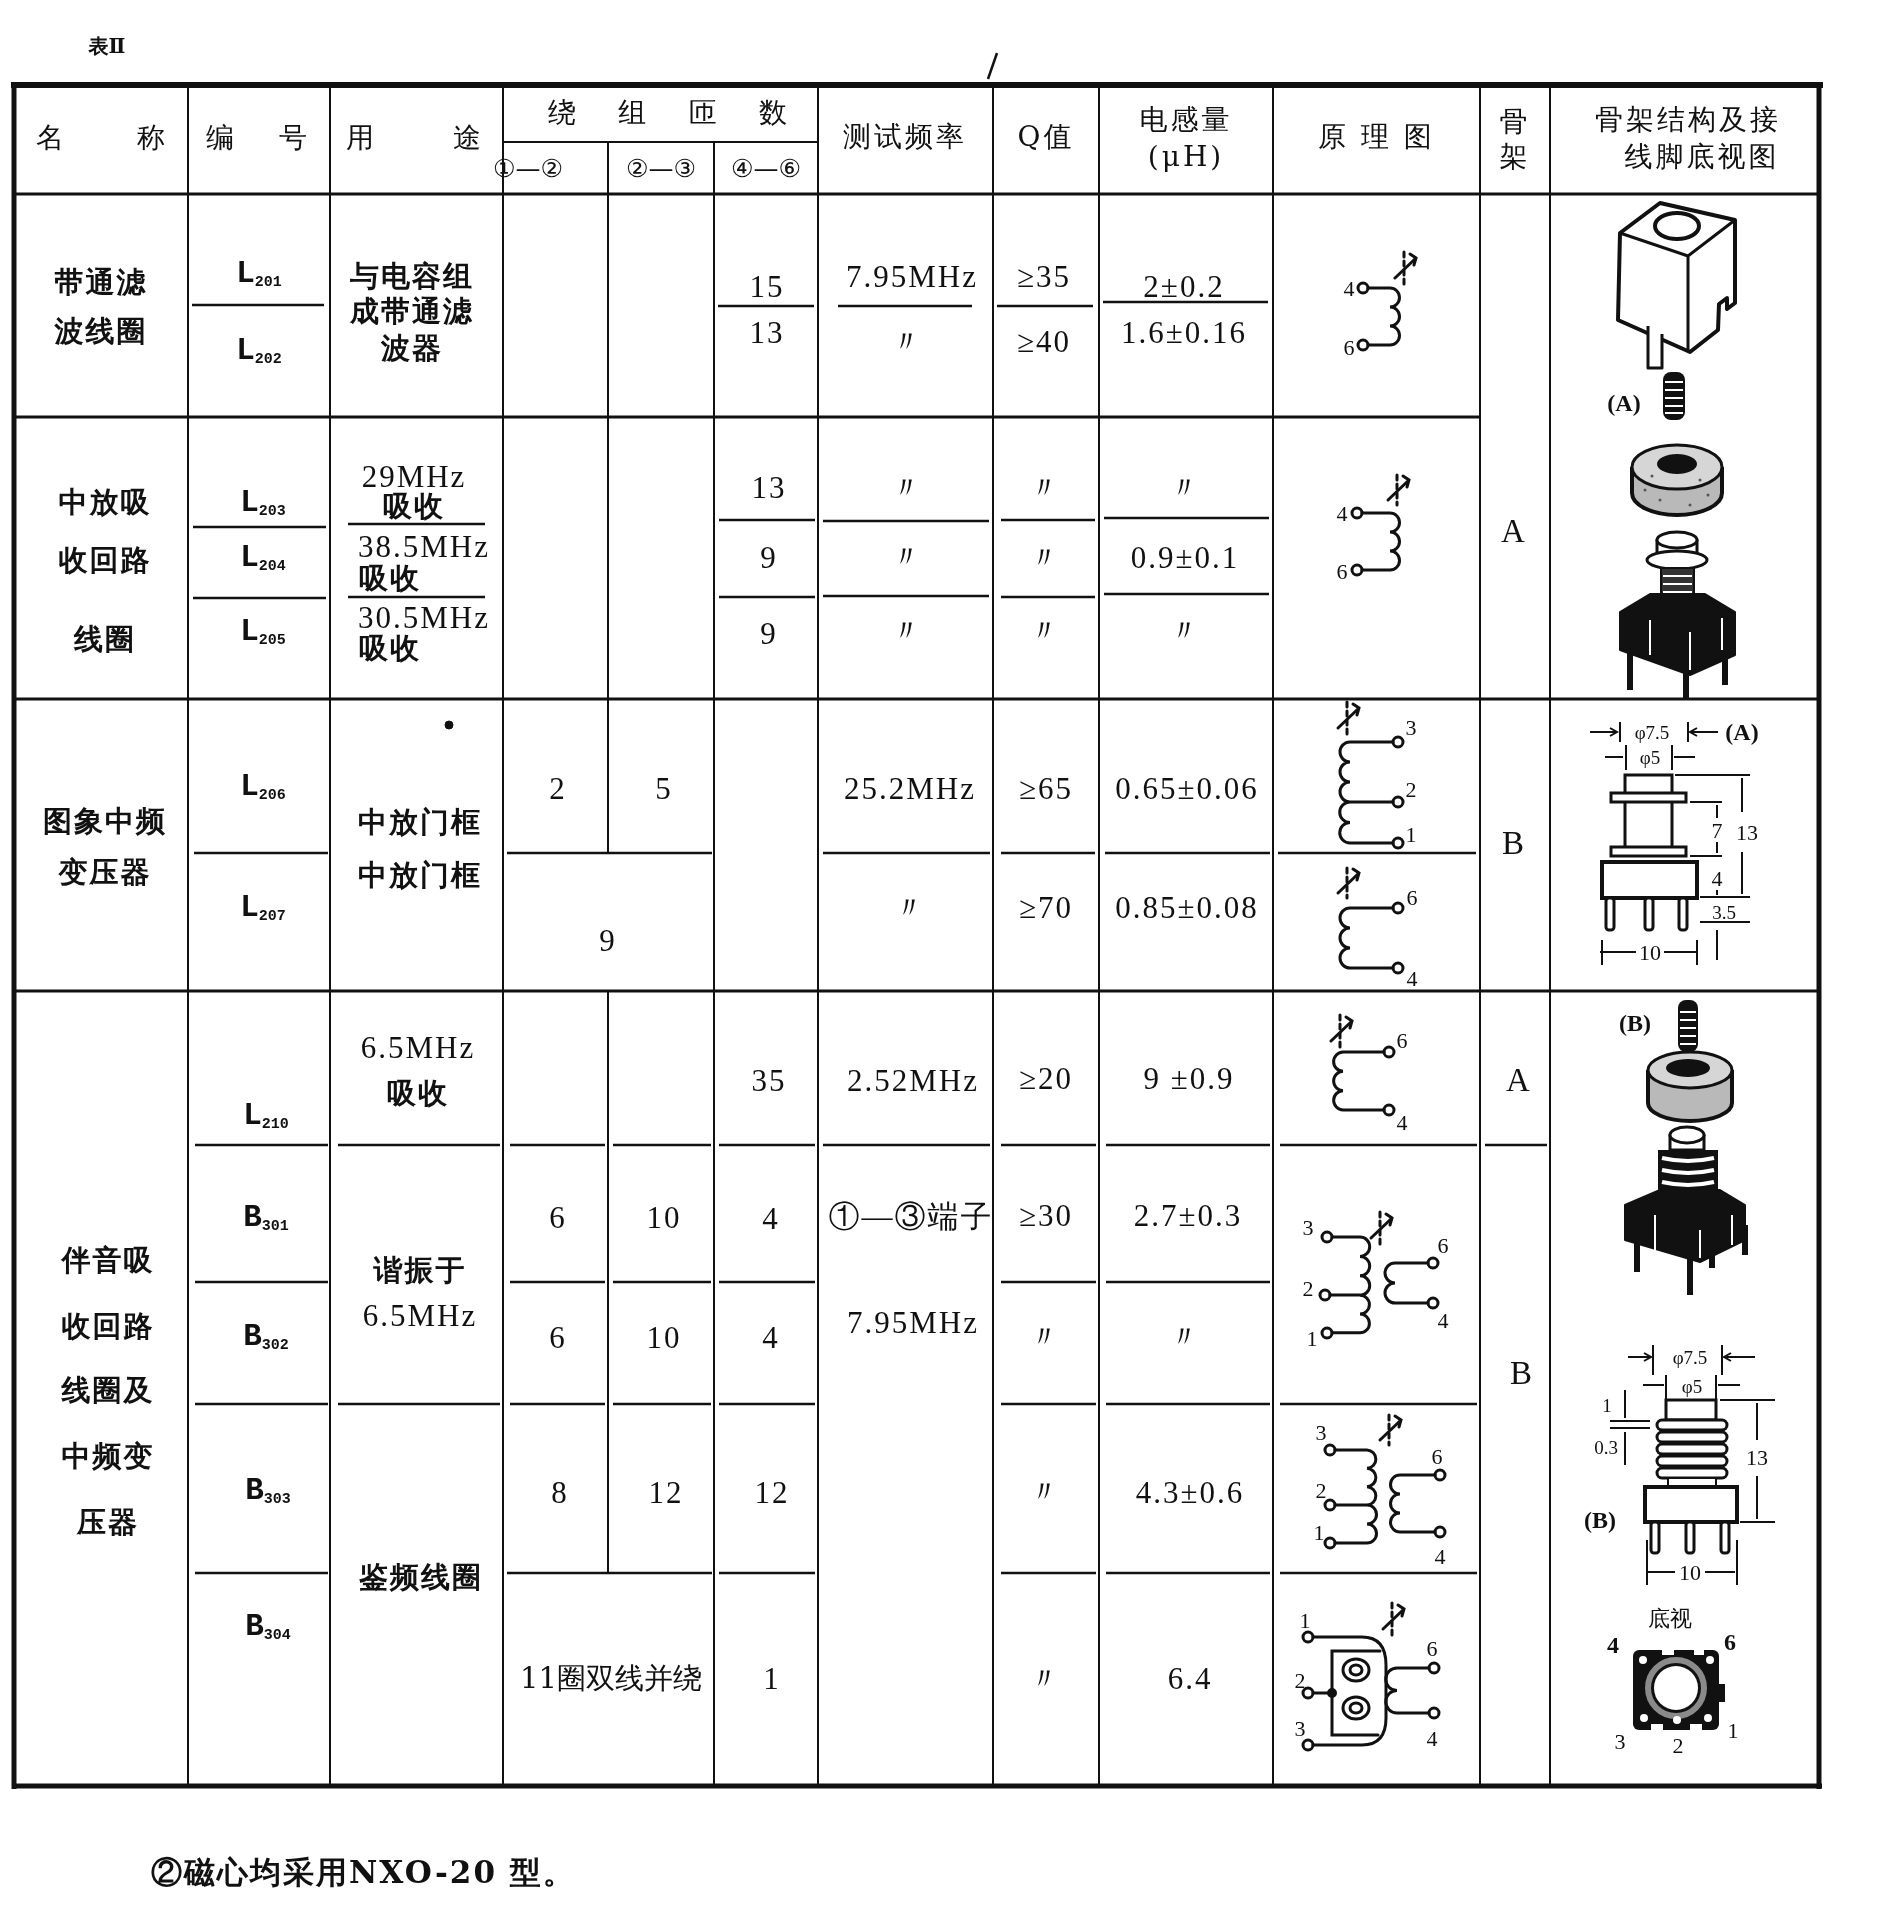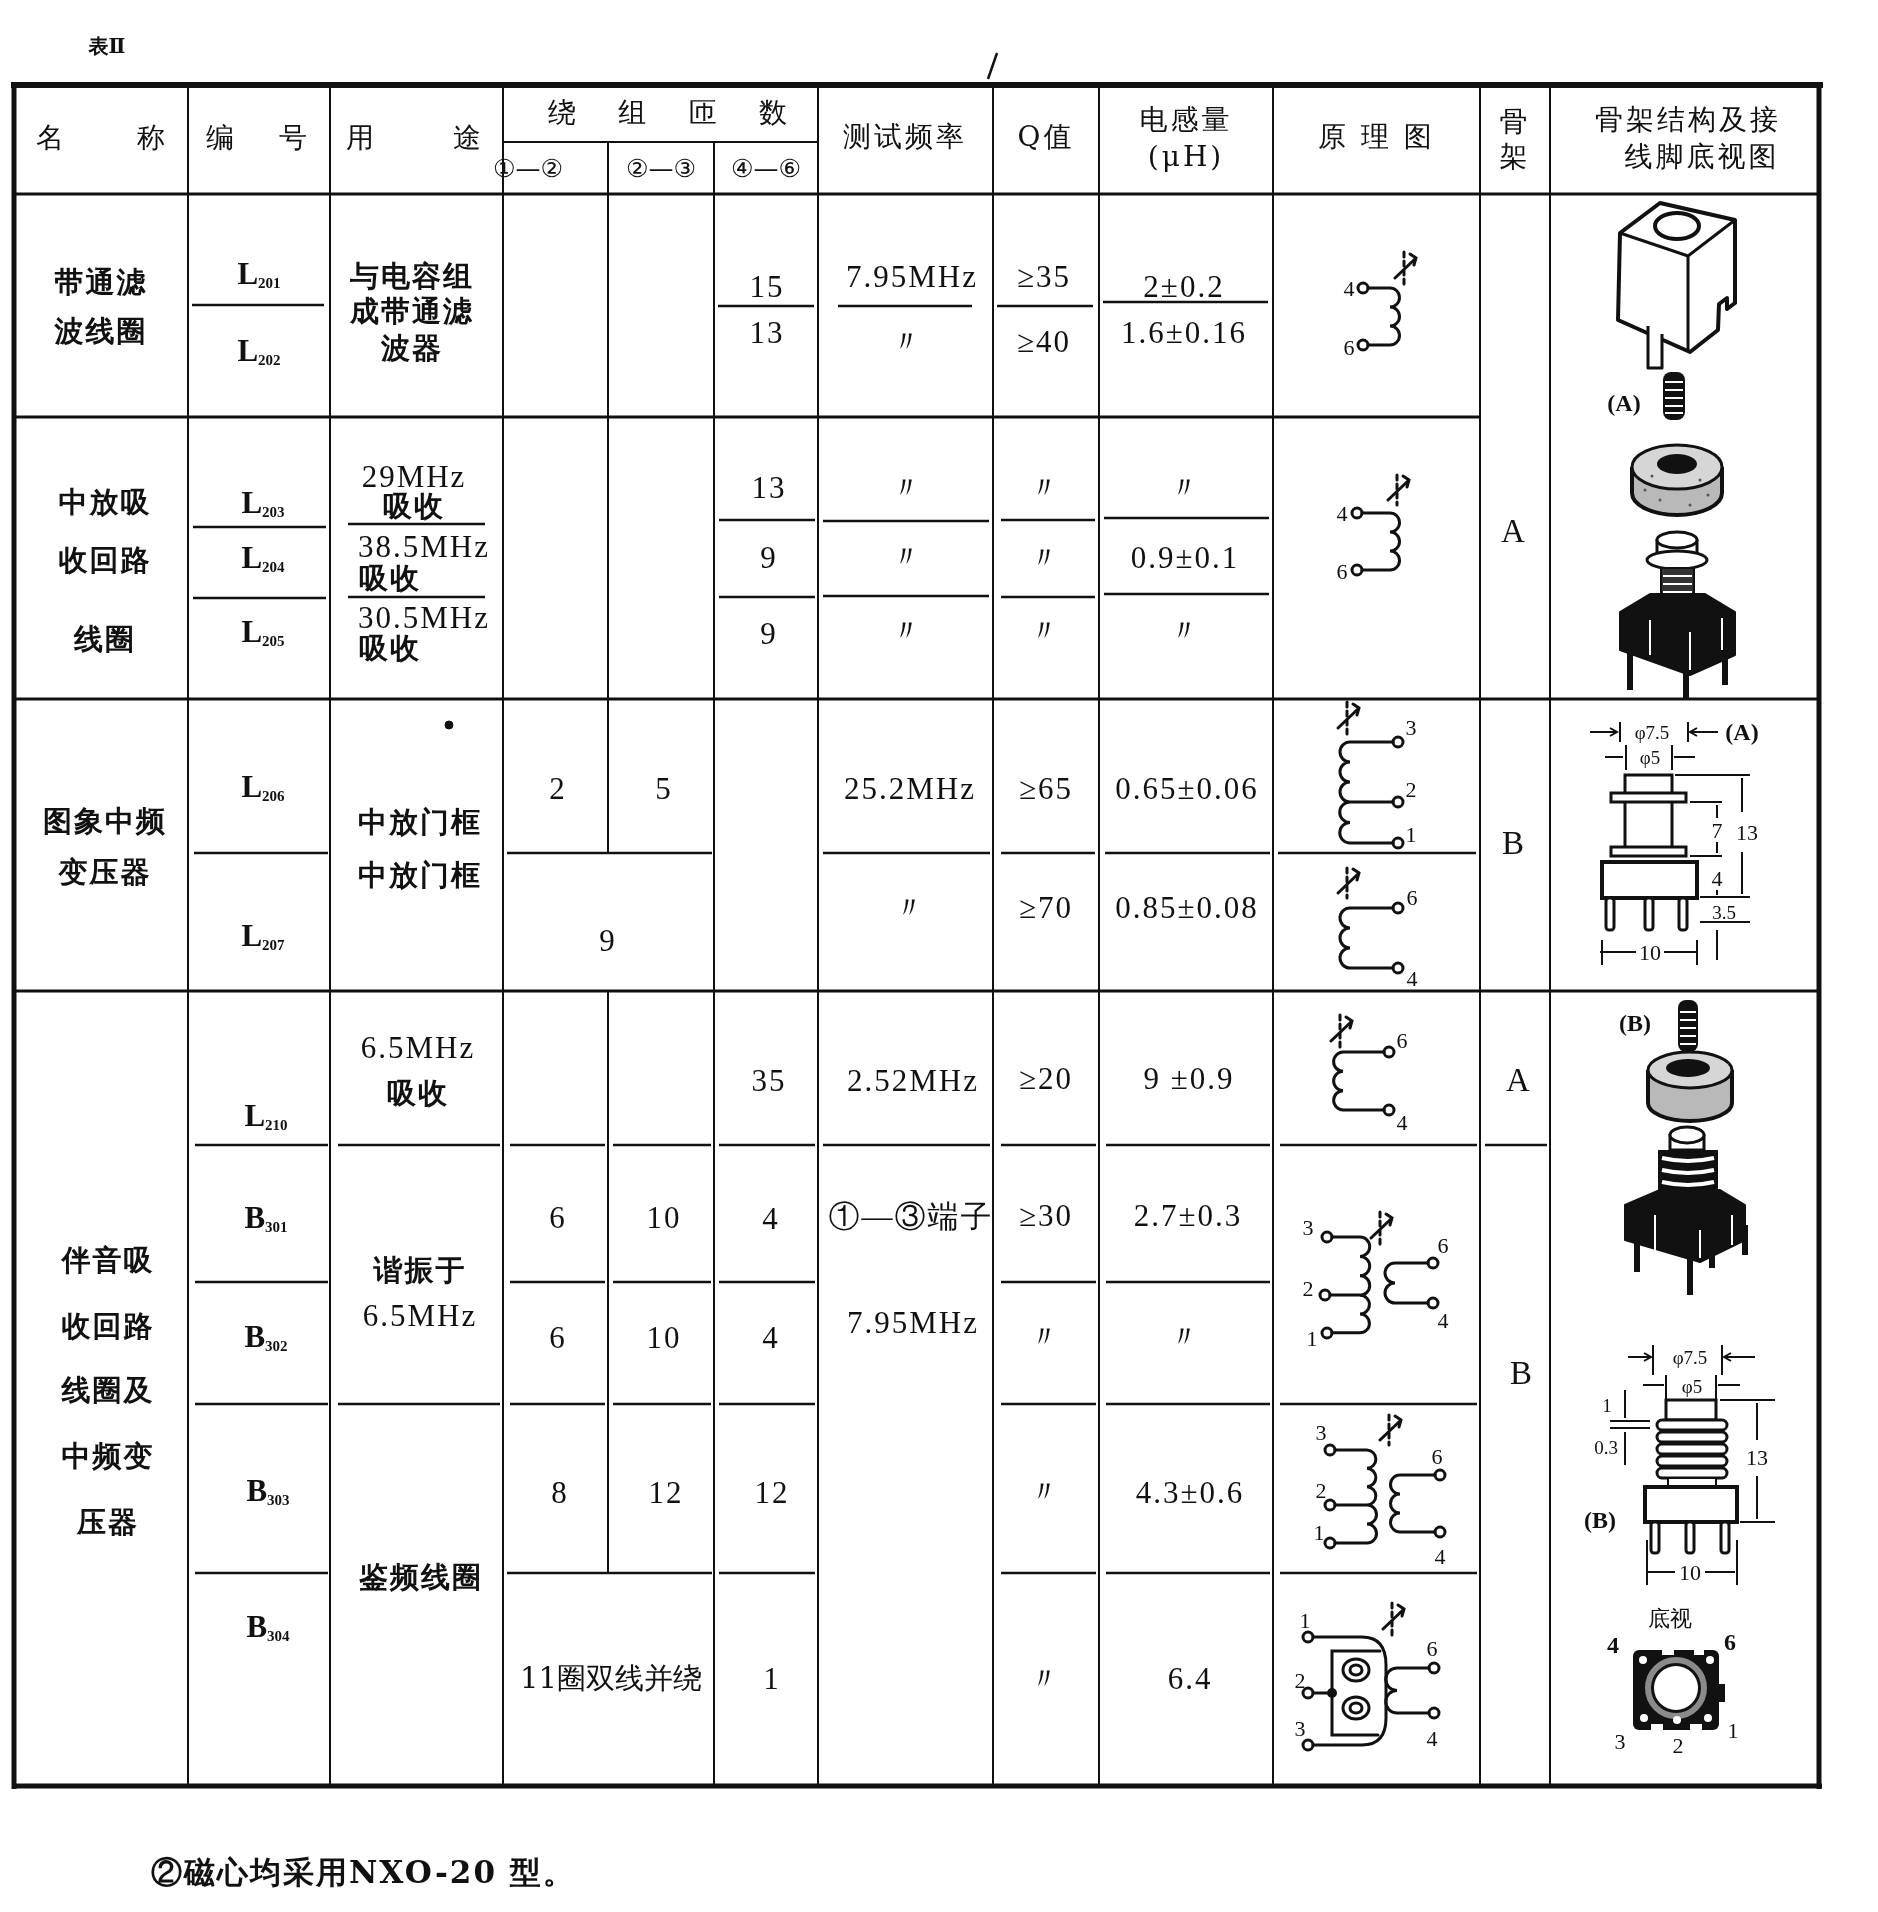--- a/index.html
+++ b/index.html
@@ -4,21 +4,21 @@
 <style>
   html, body { margin:0; padding:0; background:#ffffff; }
   #page { position:relative; width:1878px; height:1912px; background:#ffffff; overflow:hidden; color:#111; }
   #art { position:absolute; left:0; top:0; width:1878px; height:1912px; }
   .t { position:absolute; transform:translate(-50%,-50%); white-space:nowrap; line-height:1; }
   .just { position:absolute; transform:translateY(-50%); white-space:nowrap; line-height:1; text-align:justify; text-align-last:justify; }
   .hd { font-family:"DejaVu Serif","Liberation Serif",serif; font-size:28px; letter-spacing:3px; }
   .cn { font-family:"DejaVu Serif","Liberation Serif",serif; font-weight:bold; font-size:29px; letter-spacing:2px; }
   .num { font-family:"Liberation Serif",serif; font-size:31px; letter-spacing:2px; }
   .circ { font-family:"DejaVu Sans",sans-serif; font-size:25px; letter-spacing:0; }
-  .code { font-family:Liberation Serif, serif; font-weight:bold; font-size:31px; }
+  .code { font-family:Liberation Mono, monospace; font-weight:bold; font-size:31px; }
   .code sub { font-size:15px; vertical-align:-4px; letter-spacing:0; }
   .letter { font-family:"Liberation Serif",serif; font-size:33px; }
   .title { font-family:"DejaVu Serif","Liberation Serif",serif; font-weight:bold; font-size:20px; }
   .note { position:absolute; transform:translateY(-50%); white-space:nowrap; line-height:1;
           font-family:"DejaVu Serif","Liberation Serif",serif; font-weight:bold; font-size:31px; letter-spacing:2px; }
   .note sub { font-size:15px; vertical-align:-4px; letter-spacing:0; }
   .lbl { font-family:"Liberation Serif",serif; font-size:22px; fill:#111; }
   .lbl-sm { font-family:"Liberation Serif",serif; font-size:19px; fill:#111; }
   .lbl-b { font-family:"Liberation Serif",serif; font-size:24px; font-weight:bold; fill:#111; }
   .lbl-cn { font-family:"DejaVu Serif","Liberation Serif",serif; font-size:22px; fill:#111; }
@@ -440,21 +440,21 @@
   <div class="t num" style="left:1045px;top:630px">〃</div>
   <div class="t num" style="left:1185px;top:487px">〃</div>
   <div class="t num" style="left:1185px;top:557px">0.9±0.1</div>
   <div class="t num" style="left:1185px;top:630px">〃</div>
 </div>
 
 <div>
   <div class="t cn" style="left:105px;top:821px">图象中频</div>
   <div class="t cn" style="left:105px;top:872px">变压器</div>
   <div class="t code" style="left:263px;top:787px"><span>L</span><sub>206</sub></div>
-  <div class="t code" style="left:263px;top:936px"><span>L</span><sub>207</sub></div>
+  <div class="t code" style="left:263px;top:908px"><span>L</span><sub>207</sub></div>
   <div class="t cn" style="left:420px;top:822px">中放门框</div>
   <div class="t cn" style="left:420px;top:875px">中放门框</div>
   <div class="t num" style="left:558px;top:788px">2</div>
   <div class="t num" style="left:664px;top:788px">5</div>
   <div class="t num" style="left:608px;top:940px">9</div>
   <div class="t num" style="left:910px;top:788px">25.2MHz</div>
   <div class="t num" style="left:910px;top:907px">〃</div>
   <div class="t num" style="left:1046px;top:788px">≥65</div>
   <div class="t num" style="left:1046px;top:907px">≥70</div>
   <div class="t num" style="left:1187px;top:788px">0.65±0.06</div>

